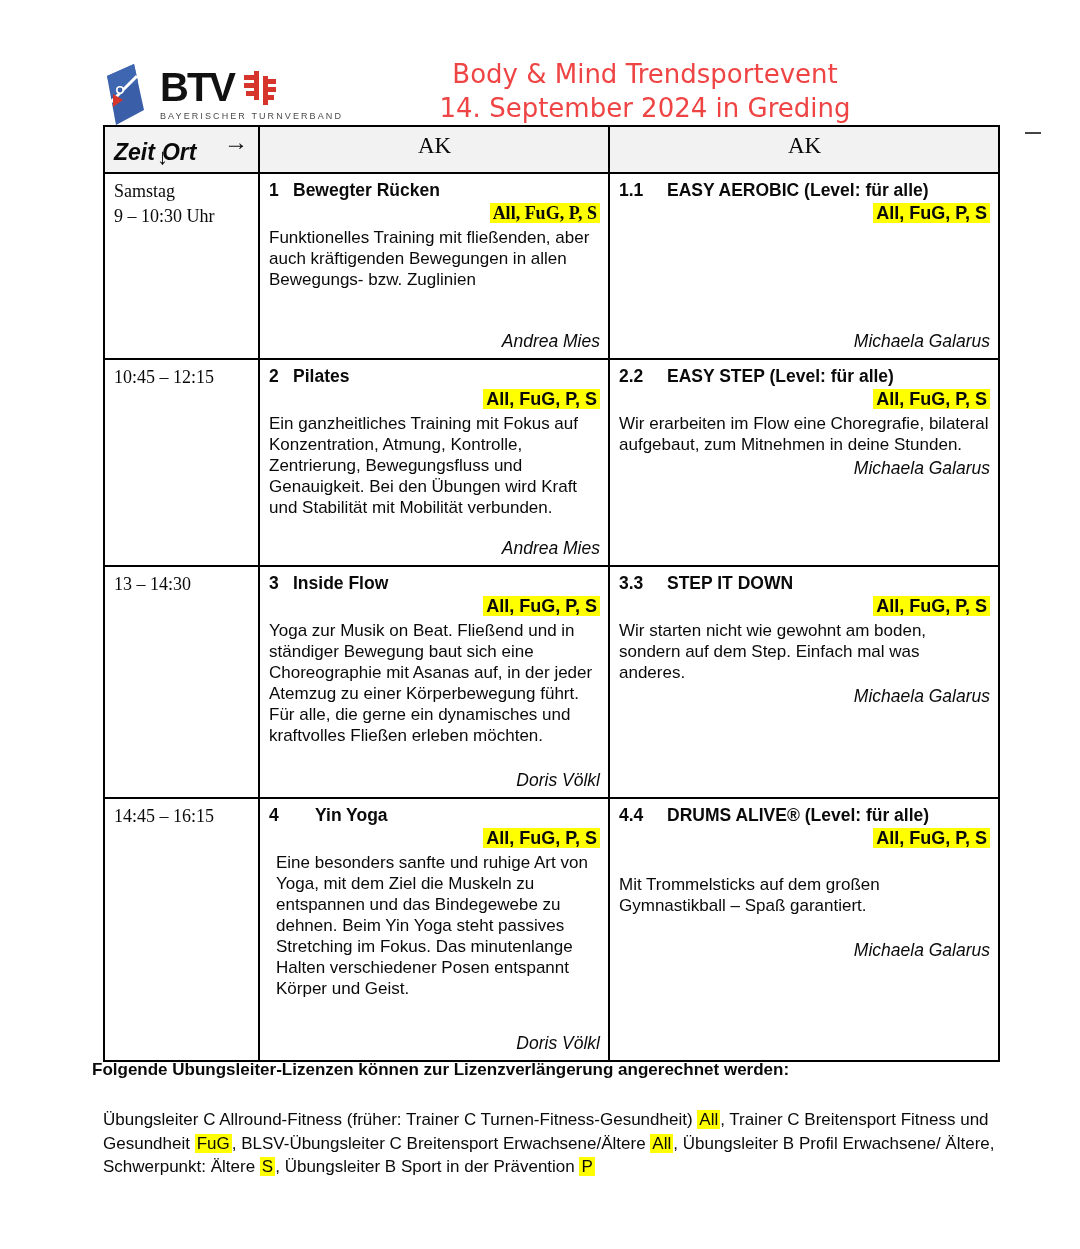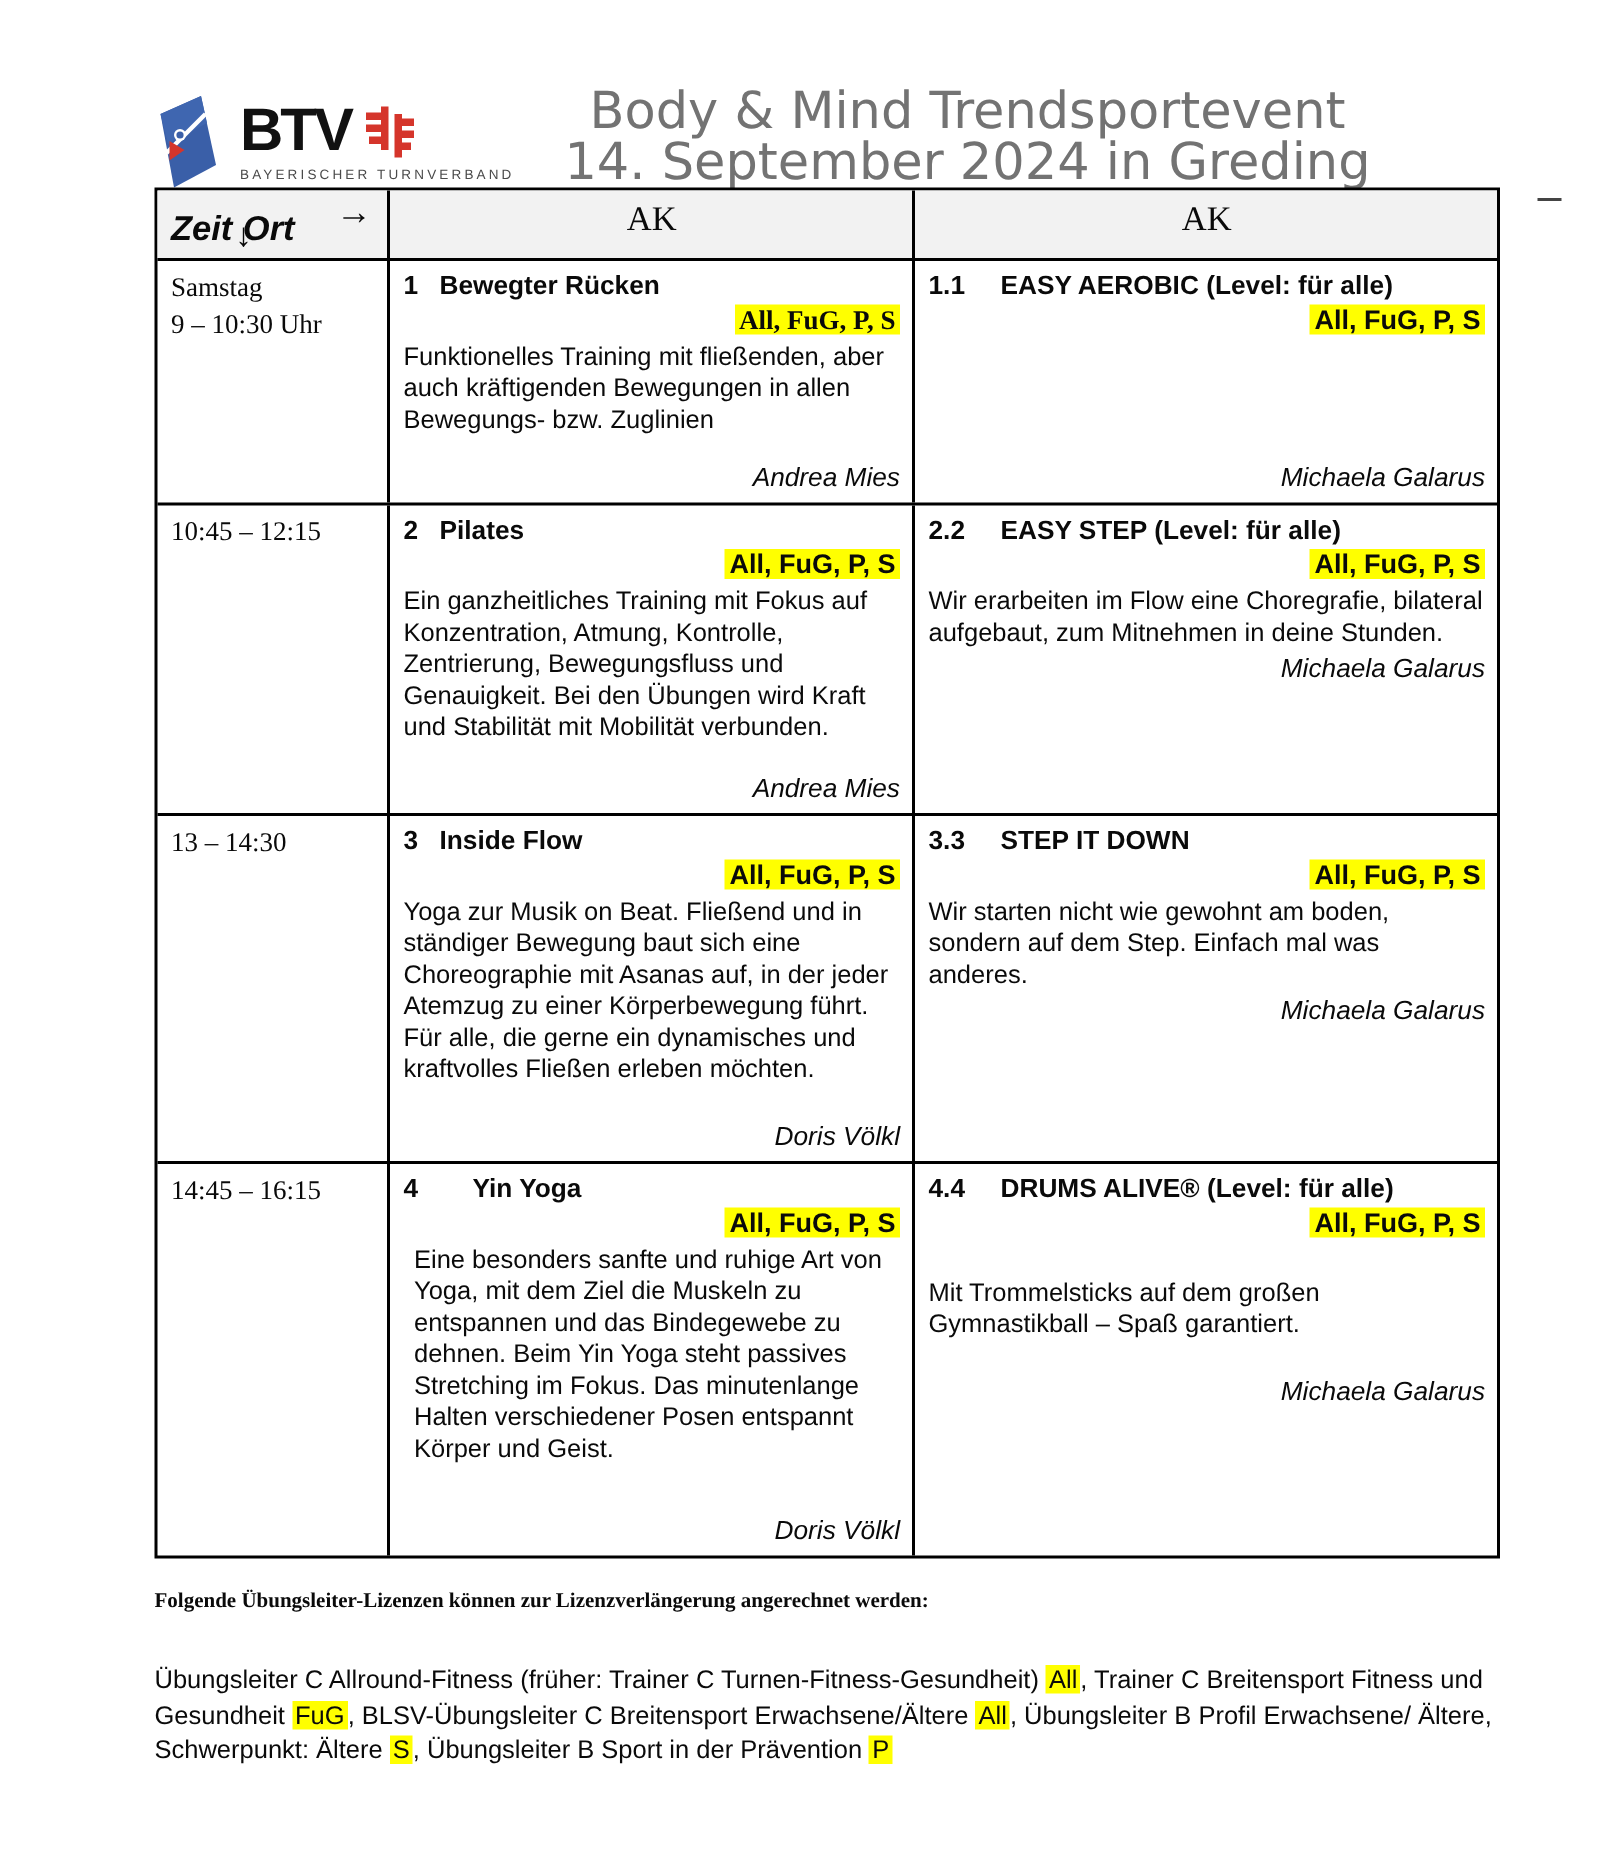--- a/index.html
+++ b/index.html
@@ -11,21 +11,21 @@
 
   
   .logo { position:absolute; left:104px; top:64px; display:flex; align-items:flex-start; gap:10px; }
   .logo-text-block { display:flex; flex-direction:column; margin-top:6px; }
   .logo-row { display:flex; align-items:flex-start; gap:8px; }
   .logo-btv { font-family:"Liberation Sans", sans-serif; font-weight:bold; font-size:40px; line-height:34px; letter-spacing:-2px; color:#111; }
   .logo-sub { font-size:9px; letter-spacing:2.1px; color:#4a4a4a; margin-top:5px; white-space:nowrap; }
 
   .doc-title {
     position:absolute; left:300px; top:57px; width:690px; text-align:center;
-    font-family:"DejaVu Sans", sans-serif; font-size:34px; line-height:34px; color:#737373;
+    font-family:"DejaVu Sans", sans-serif; font-size:26px; line-height:34px; color:#ef4444;
     z-index:0;
   }
 
   .corner-dash { position:absolute; left:1025px; top:132px; width:16px; height:2px; background:#444; }
 
   
   .tbl { position:absolute; left:103px; top:125px; width:897px; border:2px solid #000; z-index:1; background:transparent; }
   .trow { display:grid; grid-template-columns:153px 350px 390px; border-top:2px solid #000; }
   .trow:first-child { border-top:none; }
   .cell { border-left:2px solid #000; padding:5px 8px 6px 9px; overflow:hidden; display:flex; flex-direction:column; }
@@ -51,22 +51,22 @@
   .badge.serif { font-family:"Liberation Serif", serif; }
   .desc { }
   .desc.indent { padding-left:7px; }
   .desc.gap-top { margin-top:22px; }
   .trainer { font-style:italic; text-align:right; margin-top:auto; font-size:17.5px; }
   .cell.flow .trainer { margin-top:3px; }
   .cell.flow-gap .trainer { margin-top:24px; }
 
   
   .foot-head {
-    position:absolute; left:103px; top:1060px; width:900px;
-    font-family:Liberation Serif, serif; font-weight:bold; font-size:14px;
+    position:absolute; left:92px; top:1060px; width:900px;
+    font-family:Liberation Sans, sans-serif; font-weight:bold; font-size:17px;
   }
   .foot-para {
     position:absolute; left:103px; top:1108px; width:906px;
     font-size:17px; line-height:23.5px;
   }
   .hl { background:#ffff00; padding:0 2px; }
 
   
   .sail { width:46px; height:62px; }
   .hash { width:34px; height:36px; margin-top:0px; }
@@ -114,21 +114,21 @@
 
     <div class="trow thead">
       <div class="cell head-time">
         <span class="arrow-right">→</span>
         <span class="zeitort"><span>Zeit</span><span class="arrow-down">↓</span><span>Ort</span></span>
       </div>
       <div class="cell head-ak">AK</div>
       <div class="cell head-ak">AK</div>
     </div>
 
-    <div class="trow" style="height:163px;">
+    <div class="trow" style="height:186px;">
       <div class="cell time-cell">
         <div>Samstag</div>
         <div>9 – 10:30 Uhr</div>
       </div>
       <div class="cell course">
         <div class="course-title"><span class="num">1</span><span>Bewegter Rücken</span></div>
         <div class="badge-line"><span class="badge serif">All, FuG, P, S</span></div>
         <div class="desc">Funktionelles Training mit fließenden, aber auch kräftigenden Bewegungen in allen Bewegungs- bzw. Zuglinien</div>
         <div class="trainer">Andrea Mies</div>
       </div>

